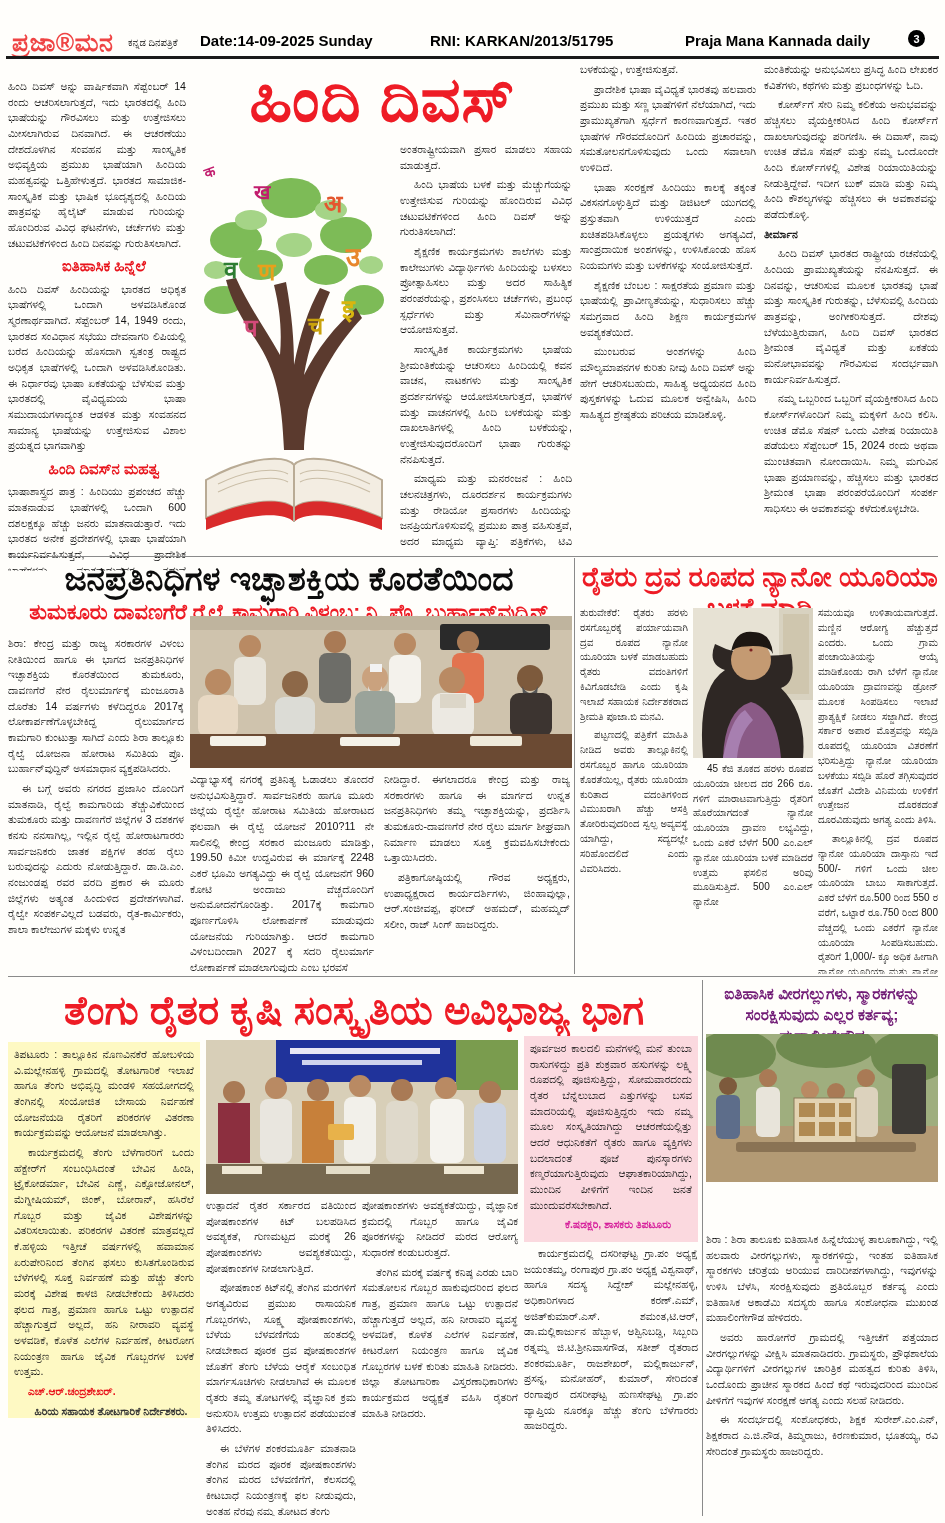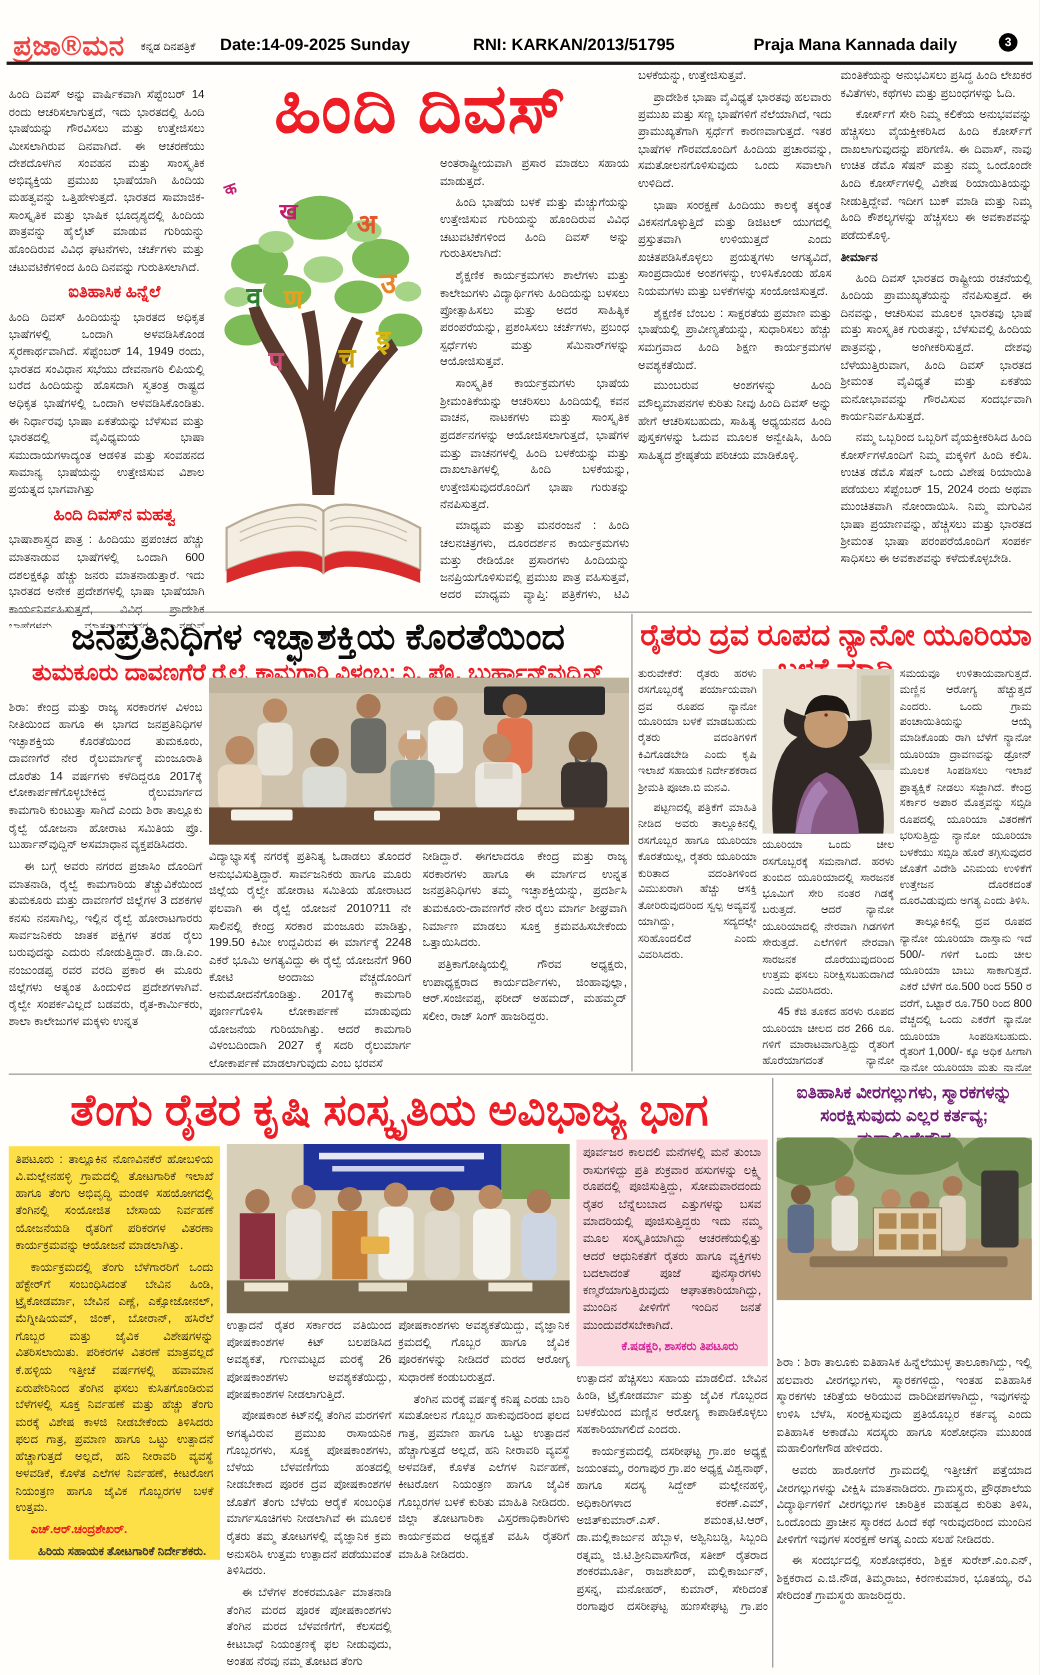--- a/index.html
+++ b/index.html
@@ -20,21 +20,21 @@
   
   .h1-red{color:#ee1c25;font-weight:bold;font-size:62px;letter-spacing:1px;text-align:center;}
   .h2-black{color:#0c0c0c;font-weight:bold;font-size:33px;text-align:center;}
   .h2-sub{color:#ee1c25;font-weight:bold;font-size:21px;text-align:center;}
   .h3-red{color:#ee1c25;font-weight:bold;font-size:27px;text-align:center;}
   .h4-red{color:#ee1c25;font-weight:bold;font-size:40px;text-align:center;}
   .h5-black{color:#701a75;font-weight:bold;font-size:15.5px;text-align:center;line-height:1.35;}
   .byline-red{color:#e8131b;font-weight:bold;text-align:left;margin:3px 0;text-indent:0;}
   .byline-sub{color:#333;font-weight:bold;text-align:center;text-indent:0;}
   .name-magenta{color:#d6219c;font-weight:bold;text-align:center;text-indent:0;}
-  .box-yellow{background:#fde047;padding:5px 6px;box-sizing:border-box;}
+  .box-yellow{background:#fef9c3;padding:5px 6px;box-sizing:border-box;}
   .box-pink{background:#fbd9df;padding:5px 6px;box-sizing:border-box;}
   
   .tl{font-weight:bold;font-family:"DejaVu Sans",sans-serif;}
   .lt1{color:#c21d6e}.lt3{color:#e4572e}.lt4{color:#e8862b}
   .lt5{color:#2e7d32}.lt6{color:#e8a01b}.lt7{color:#d8b50f}.lt8{color:#c9a20c}.lt9{color:#d44a7a}
 </style>
 </head>
 <body>
 
 <div id="page">
@@ -204,21 +204,20 @@
       <path d="M10 150 q-6 -70 22 -88 q-18 -6 -10 -26 q30 16 76 10 q6 28 -10 34 q26 26 22 70 Z" fill="#2e2724"></path>
       <circle cx="58" cy="52" r="20" fill="#c49a72"></circle>
       <path d="M38 44 q4 -22 22 -20 q18 0 20 22 q-2 -8 -20 -8 q-18 0 -22 6 Z" fill="#1d1713"></path>
       <path d="M30 150 q2 -48 28 -56 q26 8 30 56 Z" fill="#8a5a86"></path>
       <path d="M30 150 q8 -40 22 -48 l8 10 q-14 14 -16 38 Z" fill="#a77fb0"></path>
       <circle cx="58" cy="42" r="1.6" fill="#7a1f1f"></circle>
     </svg>
   </div>
 
   <div class="abs kn" style="left:693px;top:762px;width:120px;height:212px;font-size:10px;">
-    <p class="noind">ಯೂರಿಯಾ ಒಂದು ಚೀಲ ರಸಗೊಬ್ಬರಕ್ಕೆ ಸಮನಾಗಿದೆ. ಹರಳು ತುಂಬಿದ ಯೂರಿಯಾದಲ್ಲಿ ಸಾರಜನಕ ಭೂಮಿಗೆ ಸೇರಿ ನಂತರ ಗಿಡಕ್ಕೆ ಬರುತ್ತದೆ. ಆದರೆ ನ್ಯಾನೋ ಯೂರಿಯಾದಲ್ಲಿ ನೇರವಾಗಿ ಗಿಡಗಳಿಗೆ ಸೇರುತ್ತದೆ. ಎಲೆಗಳಿಗೆ ನೇರವಾಗಿ ಸಾರಜನಕ ದೊರೆಯುವುದರಿಂದ ಉತ್ತಮ ಫಸಲು ನಿರೀಕ್ಷಿಸಬಹುದಾಗಿದೆ ಎಂದು ವಿವರಿಸಿದರು.</p>
     <p>45 ಕೆಜಿ ತೂಕದ ಹರಳು ರೂಪದ ಯೂರಿಯಾ ಚೀಲದ ದರ 266 ರೂ. ಗಳಿಗೆ ಮಾರಾಟವಾಗುತ್ತಿದ್ದು ರೈತರಿಗೆ ಹೊರೆಯಾಗದಂತೆ ನ್ಯಾನೋ ಯೂರಿಯಾ ದ್ರಾವಣ ಲಭ್ಯವಿದ್ದು, ಒಂದು ಎಕರೆ ಬೆಳೆಗೆ 500 ಎಂ.ಎಲ್ ನ್ಯಾನೋ ಯೂರಿಯಾ ಬಳಕೆ ಮಾಡಿದರೆ ಉತ್ತಮ ಫಸಲಿನ ಅರಿವು ಮೂಡಿಸುತ್ತಿದೆ. 500 ಎಂ.ಎಲ್ ನ್ಯಾನೋ</p>
   </div>
 
   <div class="abs kn" style="left:818px;top:606px;width:120px;height:368px;font-size:10px;">
     <p class="noind">ಸಮಯವೂ ಉಳಿತಾಯವಾಗುತ್ತದೆ. ಮಣ್ಣಿನ ಆರೋಗ್ಯ ಹೆಚ್ಚುತ್ತದೆ ಎಂದರು. ಒಂದು ಗ್ರಾಮ ಪಂಚಾಯಿತಿಯನ್ನು ಆಯ್ಕೆ ಮಾಡಿಕೊಂಡು ರಾಗಿ ಬೆಳೆಗೆ ನ್ಯಾನೋ ಯೂರಿಯಾ ದ್ರಾವಣವನ್ನು ಡ್ರೋನ್ ಮೂಲಕ ಸಿಂಪಡಿಸಲು ಇಲಾಖೆ ಪ್ರಾತ್ಯಕ್ಷಿಕೆ ನೀಡಲು ಸಜ್ಜಾಗಿದೆ. ಕೇಂದ್ರ ಸರ್ಕಾರ ಅಪಾರ ಮೊತ್ತವನ್ನು ಸಬ್ಸಿಡಿ ರೂಪದಲ್ಲಿ ಯೂರಿಯಾ ವಿತರಣೆಗೆ ಭರಿಸುತ್ತಿದ್ದು ನ್ಯಾನೋ ಯೂರಿಯಾ ಬಳಕೆಯು ಸಬ್ಸಿಡಿ ಹೊರೆ ತಗ್ಗಿಸುವುದರ ಜೊತೆಗೆ ವಿದೇಶಿ ವಿನಿಮಯ ಉಳಿಕೆಗೆ ಉತ್ತೇಜನ ದೊರಕದಂತೆ ದೂರವಿಡುವುದು ಅಗತ್ಯ ಎಂದು ತಿಳಿಸಿ.</p>
     <p>ತಾಲ್ಲೂಕಿನಲ್ಲಿ ದ್ರವ ರೂಪದ ನ್ಯಾನೋ ಯೂರಿಯಾ ದಾಸ್ತಾನು ಇದೆ 500/- ಗಳಿಗೆ ಒಂದು ಚೀಲ ಯೂರಿಯಾ ಬಾಬು ಸಾಕಾಗುತ್ತದೆ. ಎಕರೆ ಬೆಳೆಗೆ ರೂ.500 ರಿಂದ 550 ರ ವರೆಗೆ, ಒಟ್ಟಾರೆ ರೂ.750 ರಿಂದ 800 ವೆಚ್ಚದಲ್ಲಿ ಒಂದು ಎಕರೆಗೆ ನ್ಯಾನೋ ಯೂರಿಯಾ ಸಿಂಪಡಿಸಬಹುದು. ರೈತರಿಗೆ 1,000/- ಕ್ಕೂ ಅಧಿಕ ಹೀಗಾಗಿ ನ್ಯಾನೋ ಯೂರಿಯಾ ಮತ್ತು ನ್ಯಾನೋ ಡಿಎಪಿ ಸಹಕಾರಿ ಸಂಘಗಳಲ್ಲಿ ದಾಸ್ತಾನು ಮಾಡಿಸಲಾಗಿದೆ ಎಂದು ಮತ್ತಷ್ಟು ರೈತರಲ್ಲಿ ಅರಿವು ಮೂಡಿಸಿದರು. ಈ ಸಂದರ್ಭದಲ್ಲಿ ಕೃಷಿ ಇಲಾಖೆ ಅಧಿಕಾರಿಗಳು, ಸಿಬ್ಬಂದಿ ಮತ್ತು ಕಾರ್ಯನಿರ್ವಾಹಕರು ಇದ್ದರು.</p>
   </div>
 
   <div class="abs h4-red" style="left:8px;top:988px;width:692px;">ತೆಂಗು ರೈತರ ಕೃಷಿ ಸಂಸ್ಕೃತಿಯ ಅವಿಭಾಜ್ಯ ಭಾಗ</div>
 
@@ -273,21 +272,20 @@
     <p class="noind">ಪೋಷಕಾಂಶಗಳು ಅವಶ್ಯಕತೆಯಿದ್ದು, ವೈಜ್ಞಾನಿಕ ಕ್ರಮದಲ್ಲಿ ಗೊಬ್ಬರ ಹಾಗೂ ಜೈವಿಕ ಪೂರಕಗಳನ್ನು ನೀಡಿದರೆ ಮರದ ಆರೋಗ್ಯ ಸುಧಾರಣೆ ಕಂಡುಬರುತ್ತದೆ.</p>
     <p>ತೆಂಗಿನ ಮರಕ್ಕೆ ವರ್ಷಕ್ಕೆ ಕನಿಷ್ಠ ಎರಡು ಬಾರಿ ಸಮತೋಲನ ಗೊಬ್ಬರ ಹಾಕುವುದರಿಂದ ಫಲದ ಗಾತ್ರ, ಪ್ರಮಾಣ ಹಾಗೂ ಒಟ್ಟು ಉತ್ಪಾದನೆ ಹೆಚ್ಚಾಗುತ್ತದೆ ಅಲ್ಲದೆ, ಹನಿ ನೀರಾವರಿ ವ್ಯವಸ್ಥೆ ಅಳವಡಿಕೆ, ಕೊಳೆತ ಎಲೆಗಳ ನಿರ್ವಹಣೆ, ಕೀಟರೋಗ ನಿಯಂತ್ರಣ ಹಾಗೂ ಜೈವಿಕ ಗೊಬ್ಬರಗಳ ಬಳಕೆ ಕುರಿತು ಮಾಹಿತಿ ನೀಡಿದರು. ಜಿಲ್ಲಾ ತೋಟಗಾರಿಕಾ ವಿಸ್ತರಣಾಧಿಕಾರಿಗಳು ಕಾರ್ಯಕ್ರಮದ ಅಧ್ಯಕ್ಷತೆ ವಹಿಸಿ ರೈತರಿಗೆ ಮಾಹಿತಿ ನೀಡಿದರು.</p>
   </div>
 
   <div class="abs" style="left:524px;top:1036px;width:174px;height:480px;">
     <div class="kn box-pink" style="width:174px;">
       <p class="noind">ಪೂರ್ವಜರ ಕಾಲದಲಿ ಮನೆಗಳಲ್ಲಿ ಮನೆ ತುಂಬಾ ರಾಸುಗಳಿದ್ದು ಪ್ರತಿ ಶುಕ್ರವಾರ ಹಸುಗಳನ್ನು ಲಕ್ಷ್ಮಿ ರೂಪದಲ್ಲಿ ಪೂಜಿಸುತ್ತಿದ್ದು, ಸೋಮವಾರದಂದು ರೈತರ ಬೆನ್ನೆಲುಬಾದ ಎತ್ತುಗಳನ್ನು ಬಸವ ಮಾದರಿಯಲ್ಲಿ ಪೂಜಿಸುತ್ತಿದ್ದರು ಇದು ನಮ್ಮ ಮೂಲ ಸಂಸ್ಕೃತಿಯಾಗಿದ್ದು ಆಚರಣೆಯಲ್ಲಿತ್ತು ಆದರೆ ಆಧುನಿಕತೆಗೆ ರೈತರು ಹಾಗೂ ವ್ಯಕ್ತಿಗಳು ಬದಲಾದಂತೆ ಪೂಜೆ ಪುನಸ್ಕಾರಗಳು ಕಣ್ಮರೆಯಾಗುತ್ತಿರುವುದು ಆಘಾತಕಾರಿಯಾಗಿದ್ದು, ಮುಂದಿನ ಪೀಳಿಗೆಗೆ ಇಂದಿನ ಜನತೆ ಮುಂದುವರೆಸಬೇಕಾಗಿದೆ.</p>
       <p class="name-magenta">ಕೆ.ಷಡಕ್ಷರಿ, ಶಾಸಕರು ತಿಪಟೂರು</p>
     </div>
     <div class="kn" style="width:174px;height:222px;margin-top:4px;">
-      <p class="noind">ಉತ್ಪಾದನೆ ಹೆಚ್ಚಿಸಲು ಸಹಾಯ ಮಾಡಲಿದೆ. ಬೇವಿನ ಹಿಂಡಿ, ಟ್ರೈಕೋಡರ್ಮಾ ಮತ್ತು ಜೈವಿಕ ಗೊಬ್ಬರದ ಬಳಕೆಯಿಂದ ಮಣ್ಣಿನ ಆರೋಗ್ಯ ಕಾಪಾಡಿಕೊಳ್ಳಲು ಸಹಕಾರಿಯಾಗಲಿದೆ ಎಂದರು.</p>
       <p>ಕಾರ್ಯಕ್ರಮದಲ್ಲಿ ದಸರೀಘಟ್ಟ ಗ್ರಾ.ಪಂ ಅಧ್ಯಕ್ಷೆ ಜಯಂತಮ್ಮ, ರಂಗಾಪುರ ಗ್ರಾ.ಪಂ ಅಧ್ಯಕ್ಷ ವಿಶ್ವನಾಥ್, ಹಾಗೂ ಸದಸ್ಯ ಸಿದ್ದೇಶ್ ಮಲ್ಲೇನಹಳ್ಳಿ, ಅಧಿಕಾರಿಗಳಾದ ಕರಣ್.ಎಮ್, ಅಜಿತ್‌ಕುಮಾರ್.ಎಸ್. ಶಮಂತ,ಟಿ.ಆರ್, ಡಾ.ಮಲ್ಲಿಕಾರ್ಜುನ ಹೆಬ್ಬಾಳ, ಅಶ್ವಿನಿಬಡ್ಡಿ, ಸಿಬ್ಬಂದಿ ರತ್ನಮ್ಮ ಜಿ.ಟಿ.ಶ್ರೀನಿವಾಸಗೌಡ, ಸತೀಶ್ ರೈತರಾದ ಶಂಕರಮೂರ್ತಿ, ರಾಜಶೇಖರ್, ಮಲ್ಲಿಕಾರ್ಜುನ್, ಪ್ರಸನ್ನ, ಮನೋಹರ್, ಕುಮಾರ್, ಸೇರಿದಂತೆ ರಂಗಾಪುರ ದಸರೀಘಟ್ಟ ಹುಣಸೇಘಟ್ಟ ಗ್ರಾ.ಪಂ ವ್ಯಾಪ್ತಿಯ ನೂರಕ್ಕೂ ಹೆಚ್ಚು ತೆಂಗು ಬೆಳೆಗಾರರು ಹಾಜರಿದ್ದರು.</p>
     </div>
   </div>
 
   <div class="abs h5-black" style="left:706px;top:984px;width:232px;">
     <span>ಐತಿಹಾಸಿಕ ವೀರಗಲ್ಲುಗಳು, ಸ್ಮಾರಕಗಳನ್ನು</span><br>
     <span>ಸಂರಕ್ಷಿಸುವುದು ಎಲ್ಲರ ಕರ್ತವ್ಯ; ಮಹಾಲಿಂಗೇಗೌಡ</span>
   </div>
 
   <div class="abs" style="left:706px;top:1034px;width:232px;height:148px;">

